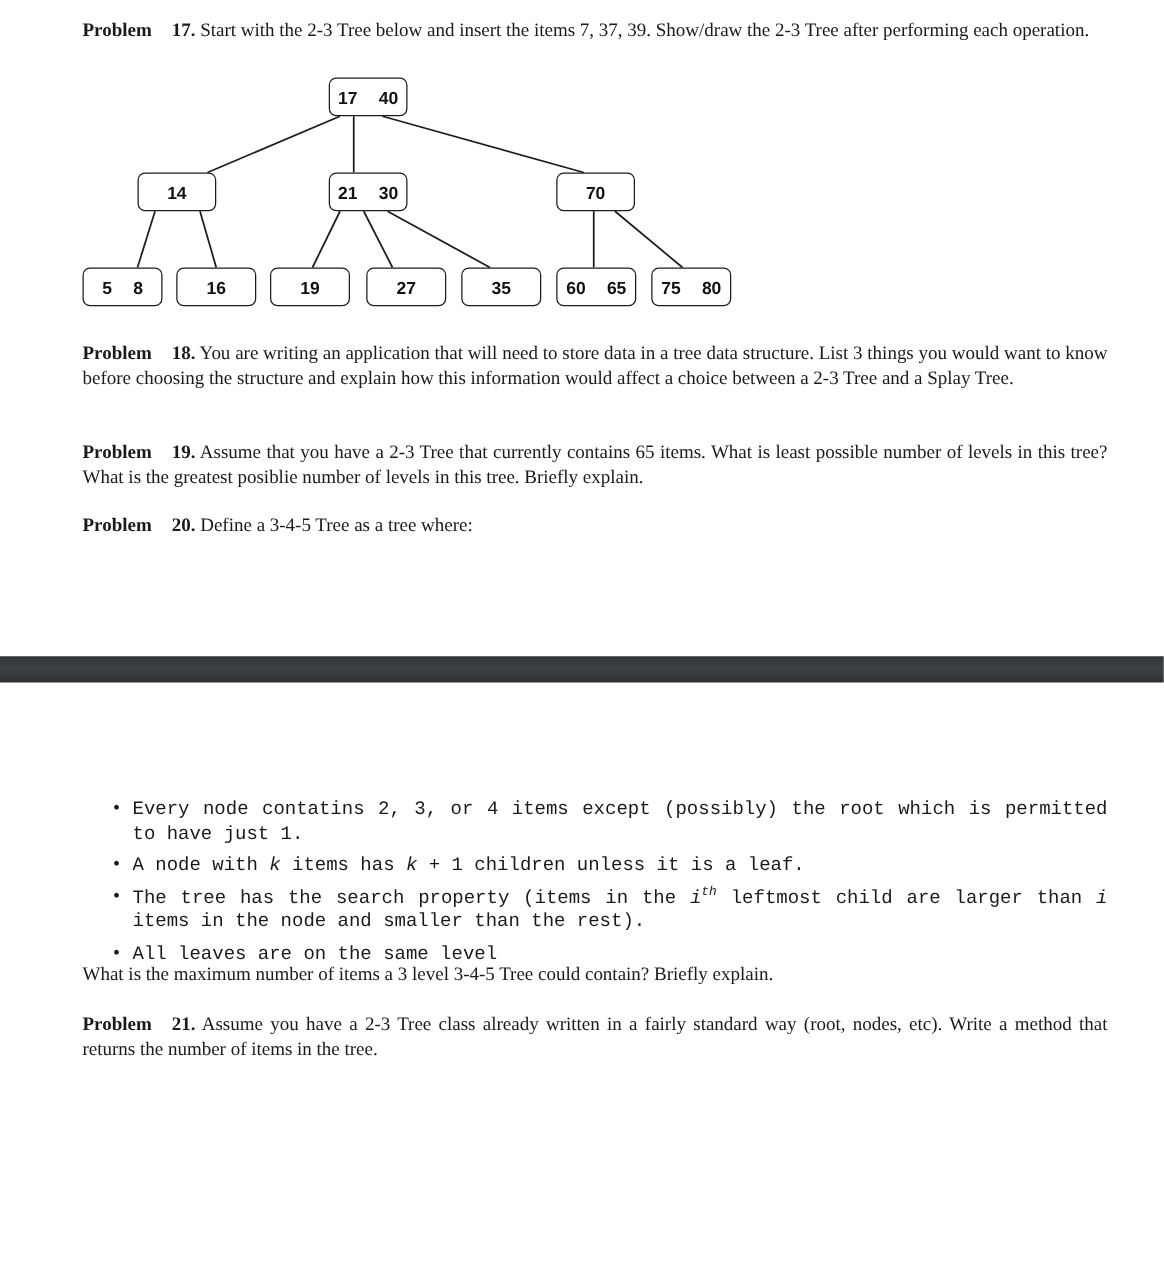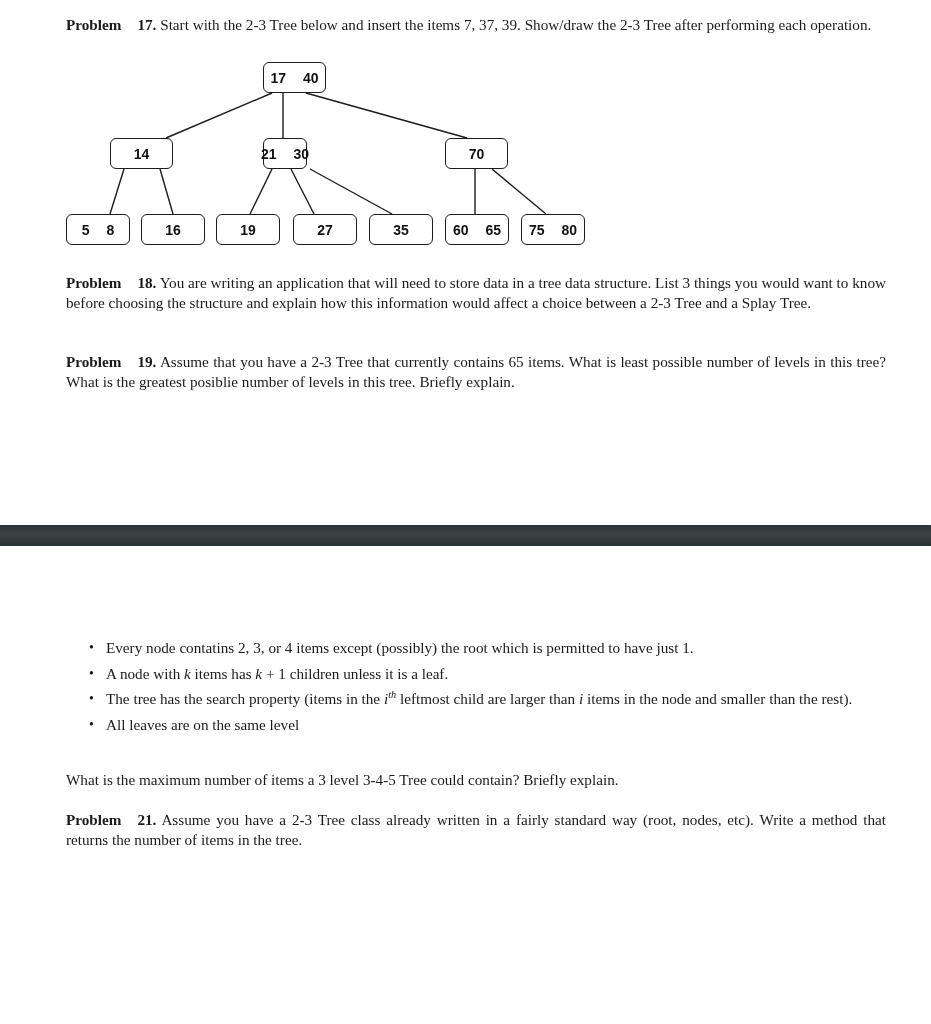--- a/index.html
+++ b/index.html
@@ -93,20 +93,21 @@
     gap: 16px;
     white-space: nowrap;
   }
   .node.two-key .keys { gap: 17px; }
 
   
   ul.bullets {
     margin: 0;
     padding: 0;
     list-style: none;
+    font-family: Liberation Mono, monospace;
   }
   ul.bullets li {
     position: relative;
     padding-left: 22px;
     font-size: 15.2px;
     line-height: 19.6px;
     margin-bottom: 6px;
     text-align: justify;
   }
   ul.bullets li::before {
@@ -149,21 +150,21 @@
           <div class="keys">
             <span>17</span>
             <span>40</span>
           </div>
         </div>
         <div class="node" style="left: 110px; top: 88px; width: 63px; height: 31px; border-color: rgb(28, 28, 28);">
           <div class="keys">
             <span>14</span>
           </div>
         </div>
-        <div class="node two-key" style="left: 263px; top: 88px; width: 44px; height: 31px; border-color: rgb(28, 28, 28);">
+        <div class="node two-key" style="left: 263px; top: 88px; width: 63px; height: 31px; border-color: rgb(28, 28, 28);">
           <div class="keys">
             <span>21</span>
             <span>30</span>
           </div>
         </div>
         <div class="node" style="left: 445px; top: 88px; width: 63px; height: 31px; border-color: rgb(28, 28, 28);">
           <div class="keys">
             <span>70</span>
           </div>
         </div>
@@ -215,20 +216,26 @@
     </p>
   </div>
 
   <div class="content" style="top:352px;">
     <p class="para">
       <span class="plabel">Problem</span><span class="pnum">19.</span>
       <span class="ptext">Assume that you have a 2-3 Tree that currently contains 65 items. What is least possible number of levels in this tree? What is the greatest posiblie number of levels in this tree. Briefly explain.</span>
     </p>
   </div>
 
+  <div class="content" style="top:411px;">
+    <p class="para">
+      <span class="plabel">Problem</span><span class="pnum">20.</span>
+      <span class="ptext">Define a 3-4-5 Tree as a tree where:</span>
+    </p>
+  </div>
 
   <div class="page-separator" style="top:525px;height:21px;"></div>
 
   <div class="content" style="top:638px;left:84px;width:802px;">
     <ul class="bullets" id="bullet-list">
         <li><span>Every node contatins 2, 3, or 4 items except (possibly) the root which is permitted to have just 1.</span></li>
         <li><span>A node with </span><span class="mathvar">k</span><span> items has </span><span class="mathvar">k</span><span> + 1 children unless it is a leaf.</span></li>
         <li><span>The tree has the search property (items in the </span><span class="mathvar">i</span><sup class="th">th</sup><span> leftmost child are larger than </span><span class="mathvar">i</span><span> items in the node and smaller than the rest).</span></li>
         <li><span>All leaves are on the same level</span></li>
       </ul>

